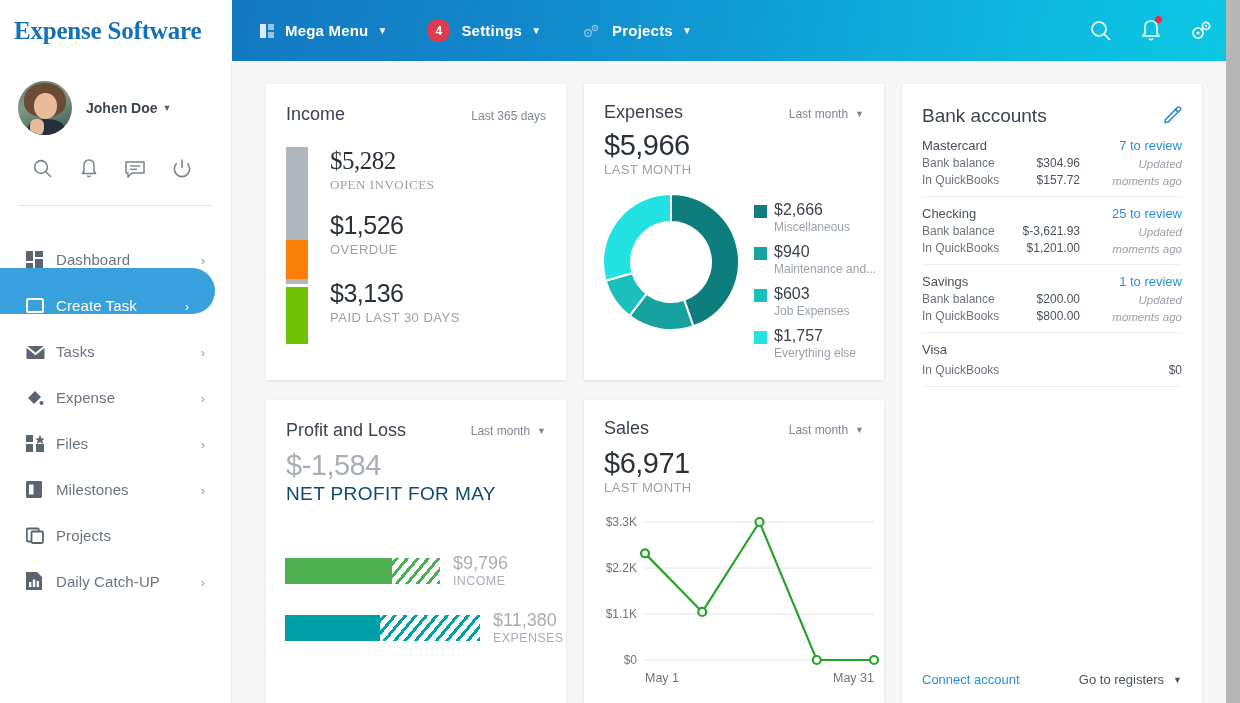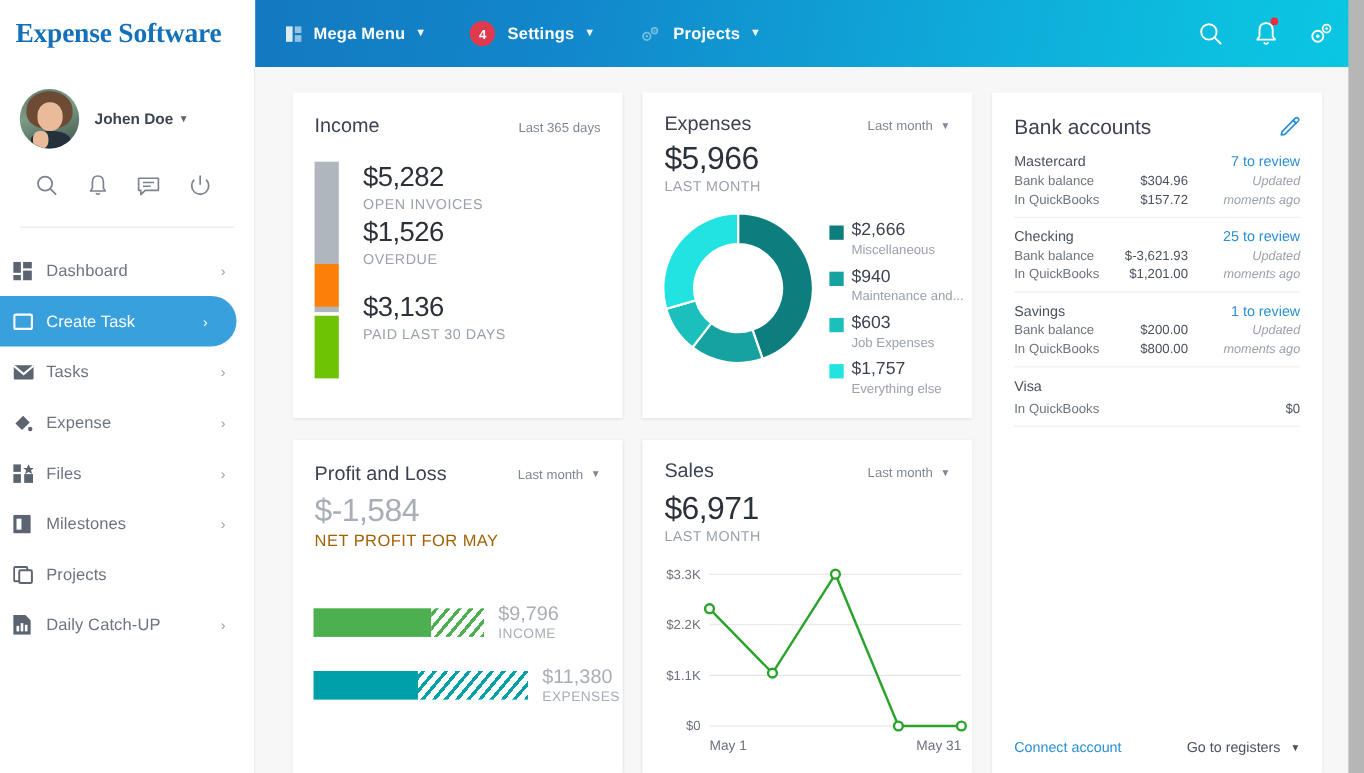--- a/index.html
+++ b/index.html
@@ -60,22 +60,22 @@
   .avatar .arm { position:absolute; left:12px; bottom:0px; width:14px; height:16px; border-radius:40%; background:#e9bb9b; }
   .profile-name { margin-left: 14px; font-size: 14px; color: #3d4551; font-weight: 600; }
   .profile-caret { margin-left: 5px; font-size: 9px; color: #5b6470; }
 
   .quick-icons { display: flex; align-items: center; justify-content: space-around; padding: 22px 26px 0 20px; }
   .quick-icons .qi { cursor: pointer; }
   .divider { margin: 20px 18px 0 18px; height: 1px; background: #e4e6e8; }
 
   .nav-list { margin-top: 16px; }
   .nav-row {
-    position: relative; display: flex; align-items: center; height: 46px;
-    padding-left: 12px; cursor: pointer; color: #6b7480;
+    position: relative; display: flex; align-items: flex-end; height: 46px;
+    padding-left: 26px; cursor: pointer; color: #6b7480;
   }
   .nav-row .nav-ico { width: 26px; display: flex; align-items: center; }
   .nav-row .nav-txt { font-size: 15px; margin-left: 4px; letter-spacing: .1px; }
   .nav-row .nav-arrow { position: absolute; right: 26px; font-size: 13px; color: #9aa2ad; }
   .nav-row.active {
     background: #38a0dd; color: #ffffff; width: 215px;
     border-top-right-radius: 23px; border-bottom-right-radius: 23px;
   }
   .nav-row.active .nav-arrow { color: #ffffff; }
 
@@ -124,21 +124,21 @@
   .bl-upd { width: 92px; flex: none; text-align: right; font-style: italic; color: #9aa1ab; font-size: 11.5px; }
   .bank-foot { position: absolute; left: 20px; right: 20px; bottom: 16px; display: flex; justify-content: space-between; align-items: center; }
   .connect-link { font-size: 13px; color: #2a8fd4; cursor: pointer; }
   .registers { font-size: 13px; color: #4a525e; display: flex; align-items: center; cursor: pointer; }
   .registers .tri { margin-left: 9px; font-size: 9px; }
 
   
   #card-pl { left: 34px; top: 339px; width: 300px; height: 303px; }
   .pl-head { display: flex; justify-content: space-between; align-items: center; padding: 20px 20px 0 20px; }
   .pl-amt { padding: 8px 20px 0 20px; font-size: 29px; color: #a8aeb6; letter-spacing: -.5px; }
-  .pl-sub { padding: 1px 20px 0 20px; font-size: 15px; color: #a16207; letter-spacing: .4px; }
+  .pl-sub { padding: 1px 20px 0 20px; font-size: 19px; color: #0c4a6e; letter-spacing: .4px; }
   .pl-bars { padding: 48px 0 0 19px; }
   .pl-barrow { display: flex; align-items: center; margin-bottom: 22px; }
   .pl-bar { height: 26px; display: flex; flex: none; }
   .pl-solid { height: 26px; }
   .pl-stripe { height: 26px; }
   .pl-txt { margin-left: 13px; }
   .pl-val { font-size: 18px; color: #a8aeb6; }
   .pl-lbl { font-size: 12.5px; color: #a8aeb6; letter-spacing: .4px; }
 
   
@@ -365,21 +365,21 @@
       </div>
       <div class="inc-body">
         <div class="inc-bar">
           <span id="inc-seg-0" style="height: 93px; background: rgb(176, 182, 189);"></span>
           <span id="inc-seg-1" style="height: 39px; background: rgb(251, 127, 8);"></span>
           <span style="height:5px;background:#b0b6bd;"></span>
           <span style="height:3px;background:#ffffff;"></span>
           <span id="inc-seg-2" style="height: 57px; background: rgb(111, 195, 5);"></span>
         </div>
         <div class="inc-rows">
-          <div class="inc-row" style="margin-bottom:4px;">
+          <div class="inc-row" style="margin-bottom:18px;font-family:Liberation Serif, serif;">
             <div class="inc-amt">$5,282</div>
             <div class="inc-lbl">OPEN INVOICES</div>
           </div>
           <div class="inc-row" style="margin-bottom:22px;">
             <div class="inc-amt">$1,526</div>
             <div class="inc-lbl">OVERDUE</div>
           </div>
           <div class="inc-row">
             <div class="inc-amt">$3,136</div>
             <div class="inc-lbl">PAID LAST 30 DAYS</div>

